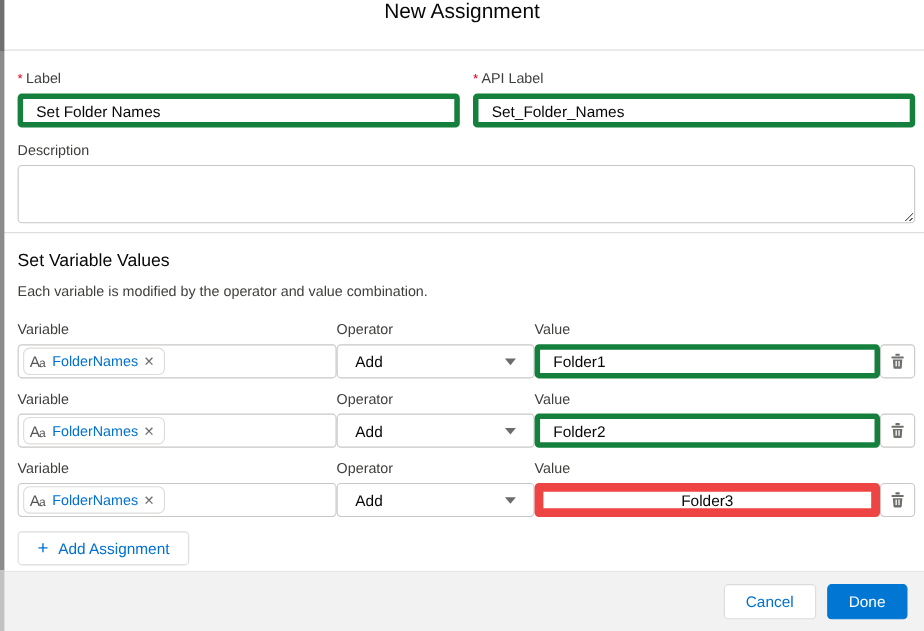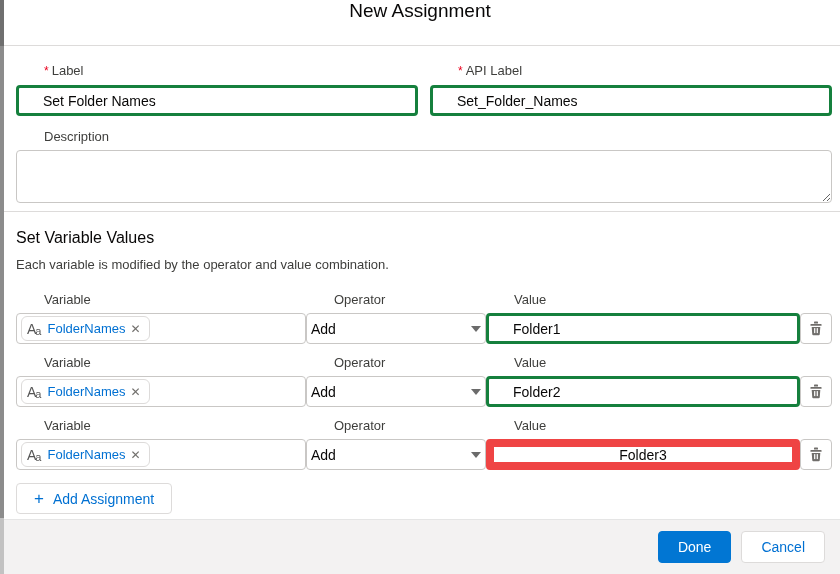--- a/index.html
+++ b/index.html
@@ -23,27 +23,27 @@
     border-bottom: 1px solid #dddbda;
     flex: 0 0 auto;
   }
   .modal-title { font-size: 19px; font-weight: 400; color: #080707; }
 
   .form-top { padding: 16px 8px 8px 16px; flex: 0 0 auto; }
   .two-col { display: flex; gap: 12px; }
   .two-col > div { flex: 1 1 0; }
 
   .field-label {
-    display: block; font-size: 13px; line-height: 17px; color: #3e3e3c; margin-bottom: 5px; margin-left: 28px;
+    display: block; font-size: 13px; line-height: 17px; color: #3e3e3c; margin-bottom: 5px;
   }
   .req { color: #ea001e; margin-right: 3px; font-size: 12px; }
 
   .text-input {
-    width: 100%; height: 31px; border: 3px solid #15803d; border-radius: 4px;
-    padding: 0 24px; font-size: 14px; color: #080707; background: #fff;
+    width: 100%; height: 31px; border: 5px solid #15803d; border-radius: 4px;
+    padding: 0 12px; font-size: 14px; color: #080707; background: #fff;
     font-family: inherit; outline: none;
   }
   .desc-wrap { margin-top: 12px; }
   textarea.desc {
     width: 100%; height: 53px; border: 1px solid #c9c7c5; border-radius: 4px;
     padding: 6px 12px; font-size: 14px; font-family: inherit; color: #080707;
     resize: both; outline: none; display: block;
   }
   .divider { border-top: 1px solid #dddbda; flex: 0 0 auto; }
 
@@ -68,21 +68,21 @@
     display: inline-flex; align-items: center; gap: 5px;
     border: 1px solid #dddbda; border-radius: 6px; background: #fff;
     padding: 2px 8px 2px 5px; height: 25px; cursor: pointer;
   }
   .aa-icon { display: inline-flex; align-items: flex-end; color: #565656; line-height: 1; }
   .aa-icon .big { font-size: 14px; font-weight: 500; }
   .aa-icon .small { font-size: 11px; font-weight: 500; transform: translate(-1px, 1px); }
   .pill-label { font-size: 13px; color: #0070d2; }
   .pill-remove { font-size: 12px; color: #706e6b; line-height: 1; cursor: pointer; }
 
-  .operator-box { padding: 0 4px; justify-content: space-between; cursor: pointer; }
+  .operator-box { padding: 0 16px; justify-content: space-between; cursor: pointer; }
   .operator-text { font-size: 14px; color: #080707; }
   .dd-arrow {
     width: 0; height: 0; border-left: 5px solid transparent; border-right: 5px solid transparent;
     border-top: 6px solid #6b6b6b;
   }
   .value-input.focused { border: 8px solid #ef4444; padding: 0 11px; text-align: center; }
 
   .trash-btn {
     width: 32px; height: 31px; border: 1px solid #c9c7c5; border-radius: 4px; background: #fff;
     display: flex; align-items: center; justify-content: center; cursor: pointer;
@@ -252,15 +252,15 @@
     </div>
   </div>
 
   <button class="add-btn">
     <span class="add-plus">+</span>
     <span>Add Assignment</span>
   </button>
 </div>
 
 <footer class="modal-footer">
+  <button class="btn btn-cancel">Cancel</button>
   <button class="btn btn-done">Done</button>
-  <button class="btn btn-cancel">Cancel</button>
 </footer>
 
 </body></html>

